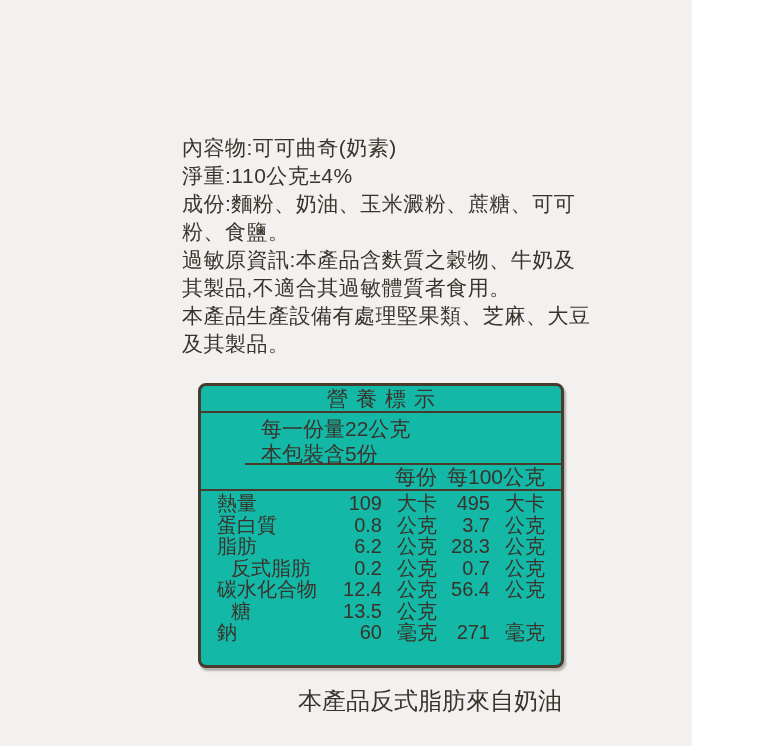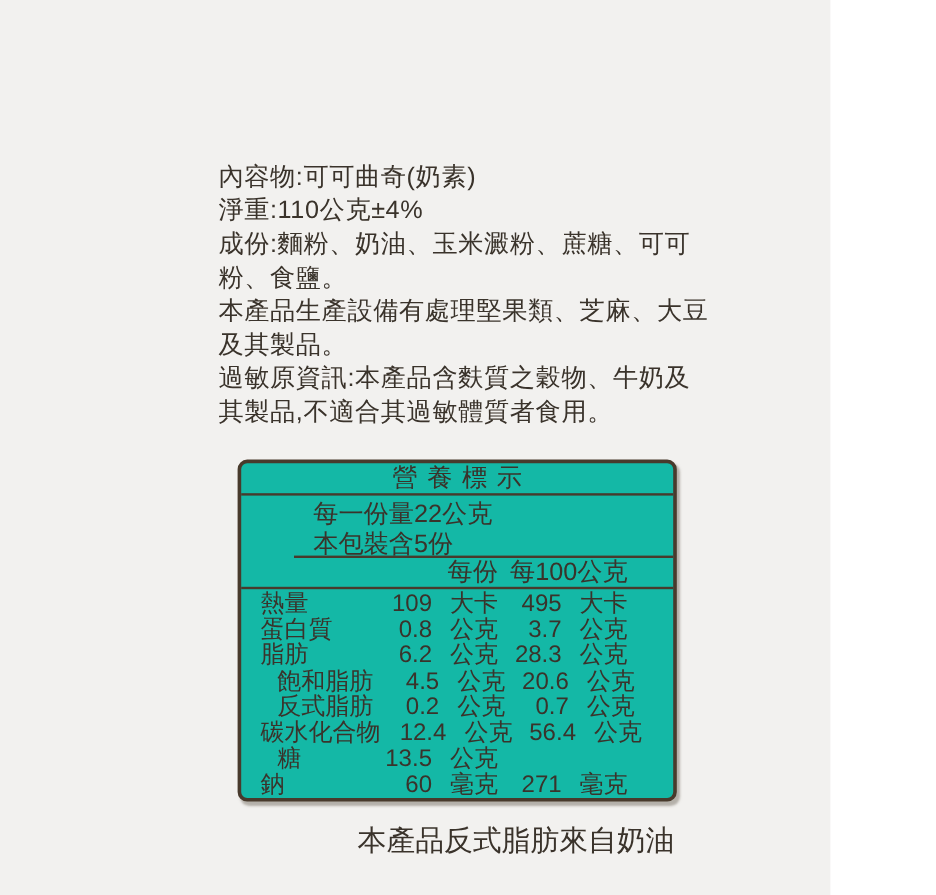--- a/index.html
+++ b/index.html
@@ -53,21 +53,21 @@
     height: 47px;
     padding: 3px 0 0 16px;
     border-bottom: 2px solid #483a2c;
     font-size: 21px;
     line-height: 25px;
     margin-left: 44px;
   }
   .nt-row {
     display: grid;
     grid-template-columns: 1fr 110px 108px;
-    padding: 0 38px 0 16px;
+    padding: 0 16px 0 16px;
   }
   .nt-colheader {
     height: 24px;
     line-height: 24px;
     border-bottom: 2px solid #483a2c;
     font-size: 21px;
   }
   .nt-data {
     padding: 2px 0 0 0;
     height: 172px;
@@ -93,24 +93,24 @@
 </head>
 <body>
 
 <div class="canvas">
 
   <div class="product-info">
     <p>內容物:可可曲奇(奶素)</p>
     <p>淨重:110公克±4%</p>
     <p>成份:麵粉、奶油、玉米澱粉、蔗糖、可可
 粉、食鹽。</p>
+    <p>過敏原資訊:本產品含麩質之穀物、牛奶及
+其製品,不適合其過敏體質者食用。</p>
     <p>本產品生產設備有處理堅果類、芝麻、大豆
 及其製品。</p>
-    <p>過敏原資訊:本產品含麩質之穀物、牛奶及
-其製品,不適合其過敏體質者食用。</p>
   </div>
 
   <div class="nutrition-table">
 
     <div class="nt-title">營養標示</div>
 
     <div class="nt-serving">
       <div>每一份量22公克</div>
       <div>本包裝含5份</div>
     </div>
@@ -134,25 +134,20 @@
         <span class="cell-val"><span class="num">0.8</span><span class="unit">公克</span></span>
         <span class="cell-val"><span class="num">3.7</span><span class="unit">公克</span></span>
       </div>
 
       <div class="nt-row">
         <span class="cell-label">脂肪</span>
         <span class="cell-val"><span class="num">6.2</span><span class="unit">公克</span></span>
         <span class="cell-val"><span class="num">28.3</span><span class="unit">公克</span></span>
       </div>
 
-      <div class="nt-row indent">
-        <span class="cell-label">飽和脂肪</span>
-        <span class="cell-val"><span class="num">4.5</span><span class="unit">公克</span></span>
-        <span class="cell-val"><span class="num">20.6</span><span class="unit">公克</span></span>
-      </div>
 
       <div class="nt-row indent">
         <span class="cell-label">反式脂肪</span>
         <span class="cell-val"><span class="num">0.2</span><span class="unit">公克</span></span>
         <span class="cell-val"><span class="num">0.7</span><span class="unit">公克</span></span>
       </div>
 
       <div class="nt-row">
         <span class="cell-label">碳水化合物</span>
         <span class="cell-val"><span class="num">12.4</span><span class="unit">公克</span></span>

